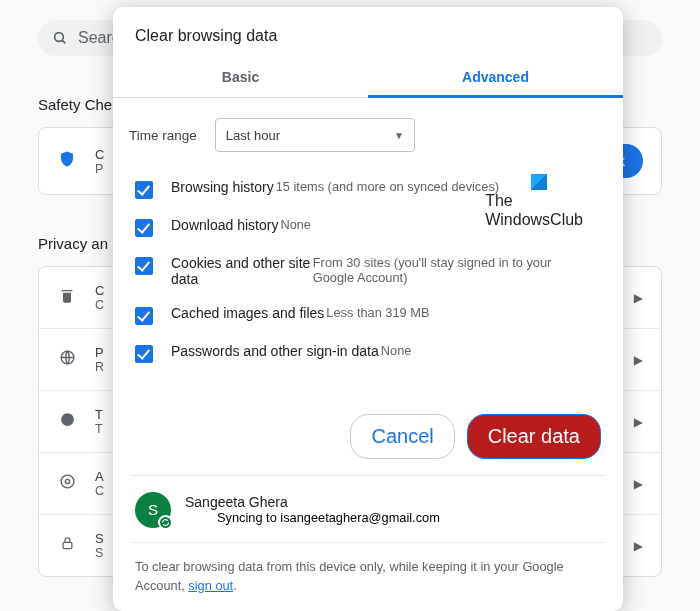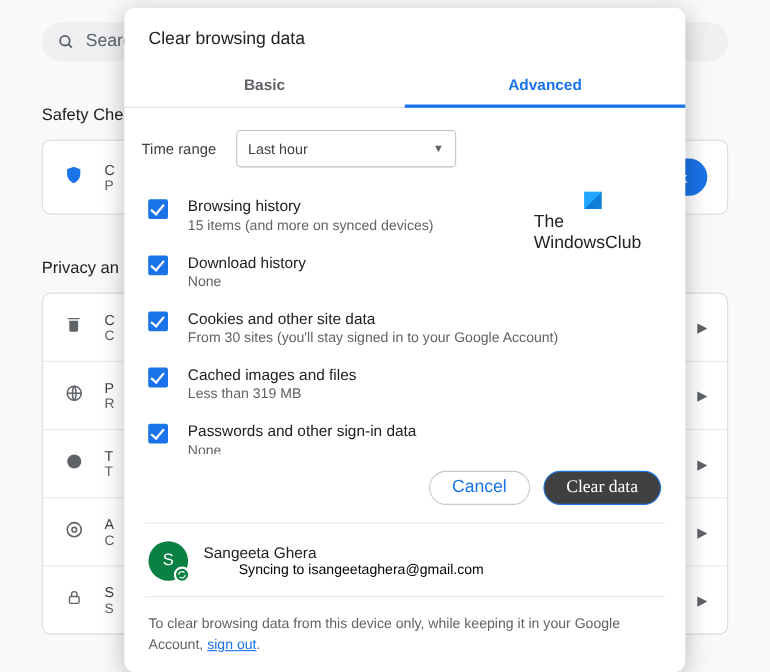--- a/index.html
+++ b/index.html
@@ -35,31 +35,31 @@
     .scroll-inner::-webkit-scrollbar-track { background: #f1f1f1; }
 
     .time-range { display: flex; align-items: center; gap: 18px; margin: 10px 0 18px 0; }
     .time-range label { font-size: 13.5px; color: #3c4043; }
     .select { border: 1px solid #bdc1c6; border-radius: 4px; height: 34px; width: 200px; display: flex; align-items: center; padding: 0 10px; font-size: 13px; color: #3c4043; justify-content: space-between; cursor: pointer; }
     .select .arrow { color: #5f6368; font-size: 10px; }
 
     .opt { display: flex; gap: 18px; padding: 9px 6px; }
     .chk { width: 18px; height: 18px; background: #1a73e8; border-radius: 2px; position: relative; flex-shrink: 0; margin-top: 2px; cursor: pointer; }
     .chk::after { content: ''; position: absolute; left: 5px; top: 1.5px; width: 5px; height: 10px; border: solid #fff; border-width: 0 2.2px 2.2px 0; transform: rotate(40deg); }
-    .opt .txt { display: flex; flex-direction: column; gap: 2px; }
+    .opt .txt { display: flex; flex-direction: row; gap: 2px; }
     .opt .title { font-size: 14px; color: #202124; }
     .opt .sub { font-size: 12.8px; color: #5f6368; }
 
     .watermark { position: absolute; right: 40px; top: 76px; font-family: Georgia, 'Times New Roman', serif; font-size: 16px; color: #222; text-align: left; line-height: 1.15; pointer-events: none; }
     .watermark .sq { display: inline-block; width: 16px; height: 16px; background: linear-gradient(135deg, #1fa7ff 50%, #0d7fd6 50%); vertical-align: -2px; margin-left: 46px; }
 
     .dlg-actions { display: flex; justify-content: flex-end; gap: 12px; padding: 16px 22px; border-top: 0; }
-    .btn { height: 31px; border-radius: 18px; padding: 0 20px; font-size: 16px; font-weight: 500; cursor: pointer; display: flex; align-items: center; }
+    .btn { height: 45px; border-radius: 18px; padding: 0 20px; font-size: 20px; font-weight: 500; cursor: pointer; display: flex; align-items: center; }
     .btn.outline { background: #fff; border: 1px solid #c7cacd; color: #1a73e8; }
-    .btn.primary { background: #404040; border: 1px solid #1a73e8; color: #fff; font-family: Liberation Serif, serif; }
+    .btn.primary { background: #b91c1c; border: 1px solid #1a73e8; color: #fff; }
 
     .account { border-top: 1px solid #e8eaed; margin: 0 18px; padding: 16px 4px 14px; display: flex; gap: 14px; align-items: center; }
     .avatar { width: 36px; height: 36px; border-radius: 50%; background: #0b8043; color: #fff; display: flex; align-items: center; justify-content: center; font-size: 15px; position: relative; }
     .avatar .sync-badge { position: absolute; right: -2px; bottom: -2px; width: 15px; height: 15px; background: #0b8043; border: 2px solid #fff; border-radius: 50%; display: flex; align-items: center; justify-content: center; font-size: 9px; }
     .acct-name { font-size: 14px; color: #202124; }
     .acct-sub { font-size: 12.8px; color: #000000; margin-left: 32px; }
 
     .footer-note { border-top: 1px solid #e8eaed; margin: 0 18px; padding: 14px 4px 16px; font-size: 12.8px; color: #5f6368; line-height: 1.5; }
     .footer-note a { color: #1a73e8; text-decoration: underline; cursor: pointer; }
   </style>

